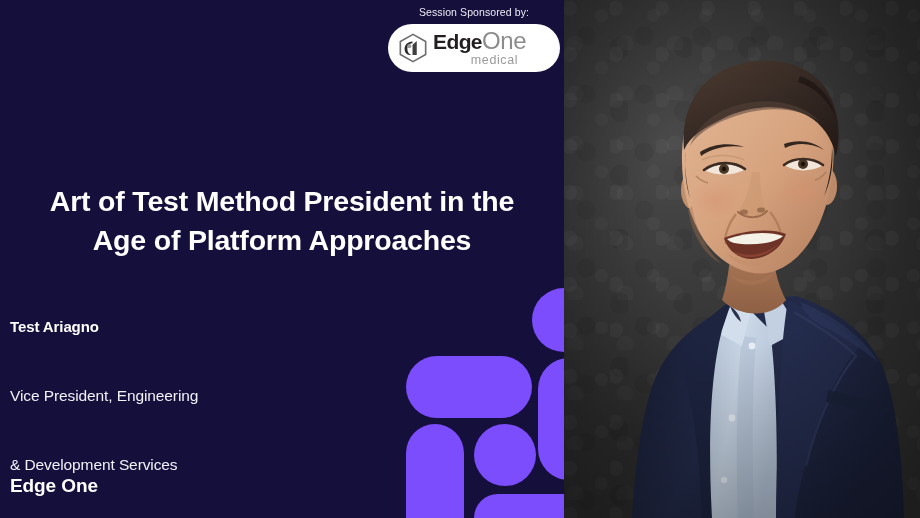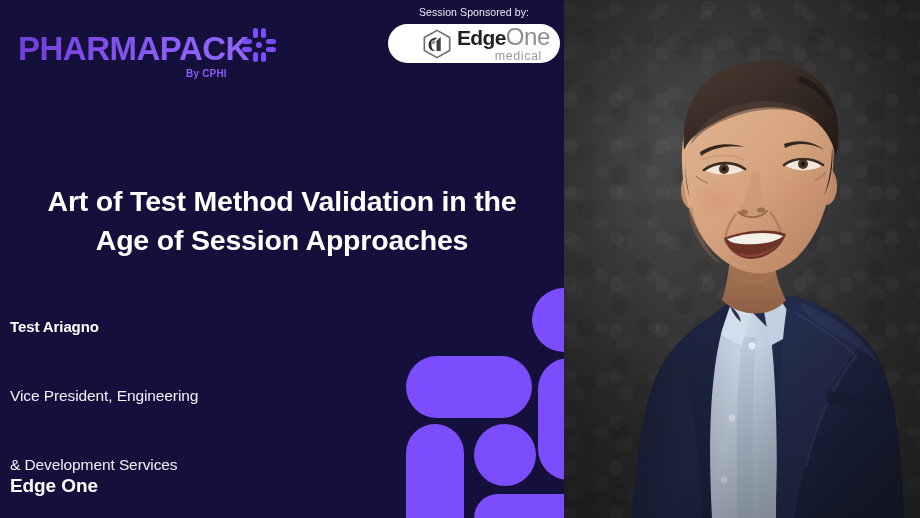--- a/index.html
+++ b/index.html
@@ -86,26 +86,26 @@
     text-align: center;
   }
   #sponsor-label {
     font-size: 10.5px;
     color: #EDEAF6;
     letter-spacing: 0.1px;
     margin-bottom: 6px;
   }
   #sponsor-pill {
     width: 172px;
-    height: 39px;
+    height: 48px;
     border-radius: 24px;
     background: #FFFFFF;
     display: flex;
     align-items: center;
-    justify-content: flex-end;
+    justify-content: flex-start;
     gap: 5px;
     box-sizing: border-box;
     padding: 0 10px;
   }
   #sponsor-mark { width: 30px; height: 30px; flex: 0 0 auto; }
   #sponsor-names {
     display: flex;
     flex-direction: column;
     align-items: flex-start;
     line-height: 1;
@@ -229,56 +229,41 @@
   }
   #portrait { position: absolute; inset: 0; }
 </style>
 </head>
 <body>
 
 <div id="slide">
 
   <div id="left-panel">
 
-    <div id="brand-logo">
-      <div id="brand-wordmark">PHARMAPACK</div>
-      <div id="brand-subtext">By CPHI</div>
-      <div id="brand-starburst">
-        <span class="sb-v" style="left:13px; top:2px;"></span>
-        <span class="sb-v" style="left:21px; top:2px;"></span>
-        <span class="sb-h" style="left:2px;  top:13px;"></span>
-        <span class="sb-h" style="left:2px;  top:21px;"></span>
-        <span class="sb-h" style="left:26px; top:13px;"></span>
-        <span class="sb-h" style="left:26px; top:21px;"></span>
-        <span class="sb-v" style="left:13px; top:26px;"></span>
-        <span class="sb-v" style="left:21px; top:26px;"></span>
-        <span class="sb-c" style="left:16px; top:16px;"></span>
-      </div>
-    </div>
 
     <div id="sponsor-block">
       <div id="sponsor-label">Session Sponsored by:</div>
       <div id="sponsor-pill">
         <svg id="sponsor-mark" viewBox="0 0 64 64">
           <polygon points="32,3 59,18 59,46 32,61 5,46 5,18" fill="#FFFFFF" stroke="#6E6E6E" stroke-width="3.5" stroke-linejoin="round"></polygon>
           <path d="M40,17 L40,47 L31,47 L31,25 Z" fill="#3F3F3F"></path>
           <path d="M31,18 C20,18 14,26 14,34 C14,43 21,48 29,47 C23,45 20,40 20,34 C20,27 25,22 31,22 Z" fill="#2B2B2B"></path>
           <circle cx="24" cy="28" r="4.5" fill="#9A9A9A"></circle>
         </svg>
         <div id="sponsor-names">
           <div id="sponsor-name-row">
             <span class="sp-edge">Edge</span>
               <span class="sp-one">One</span>
           </div>
           <span class="sp-medical">medical</span>
         </div>
       </div>
     </div>
 
-    <div id="talk-title">Art of Test Method Validation in the Age of Session Approaches</div>
+    <div id="talk-title">Art of Test Method President in the Age of Platform Approaches</div>
 
     <div id="decor">
       <i class="d-circle-tr"></i>
       <i class="d-pill-h"></i>
       <i class="d-pill-vr"></i>
       <i class="d-col-l"></i>
       <i class="d-circle-m"></i>
       <i class="d-rect-br"></i>
     </div>
 

